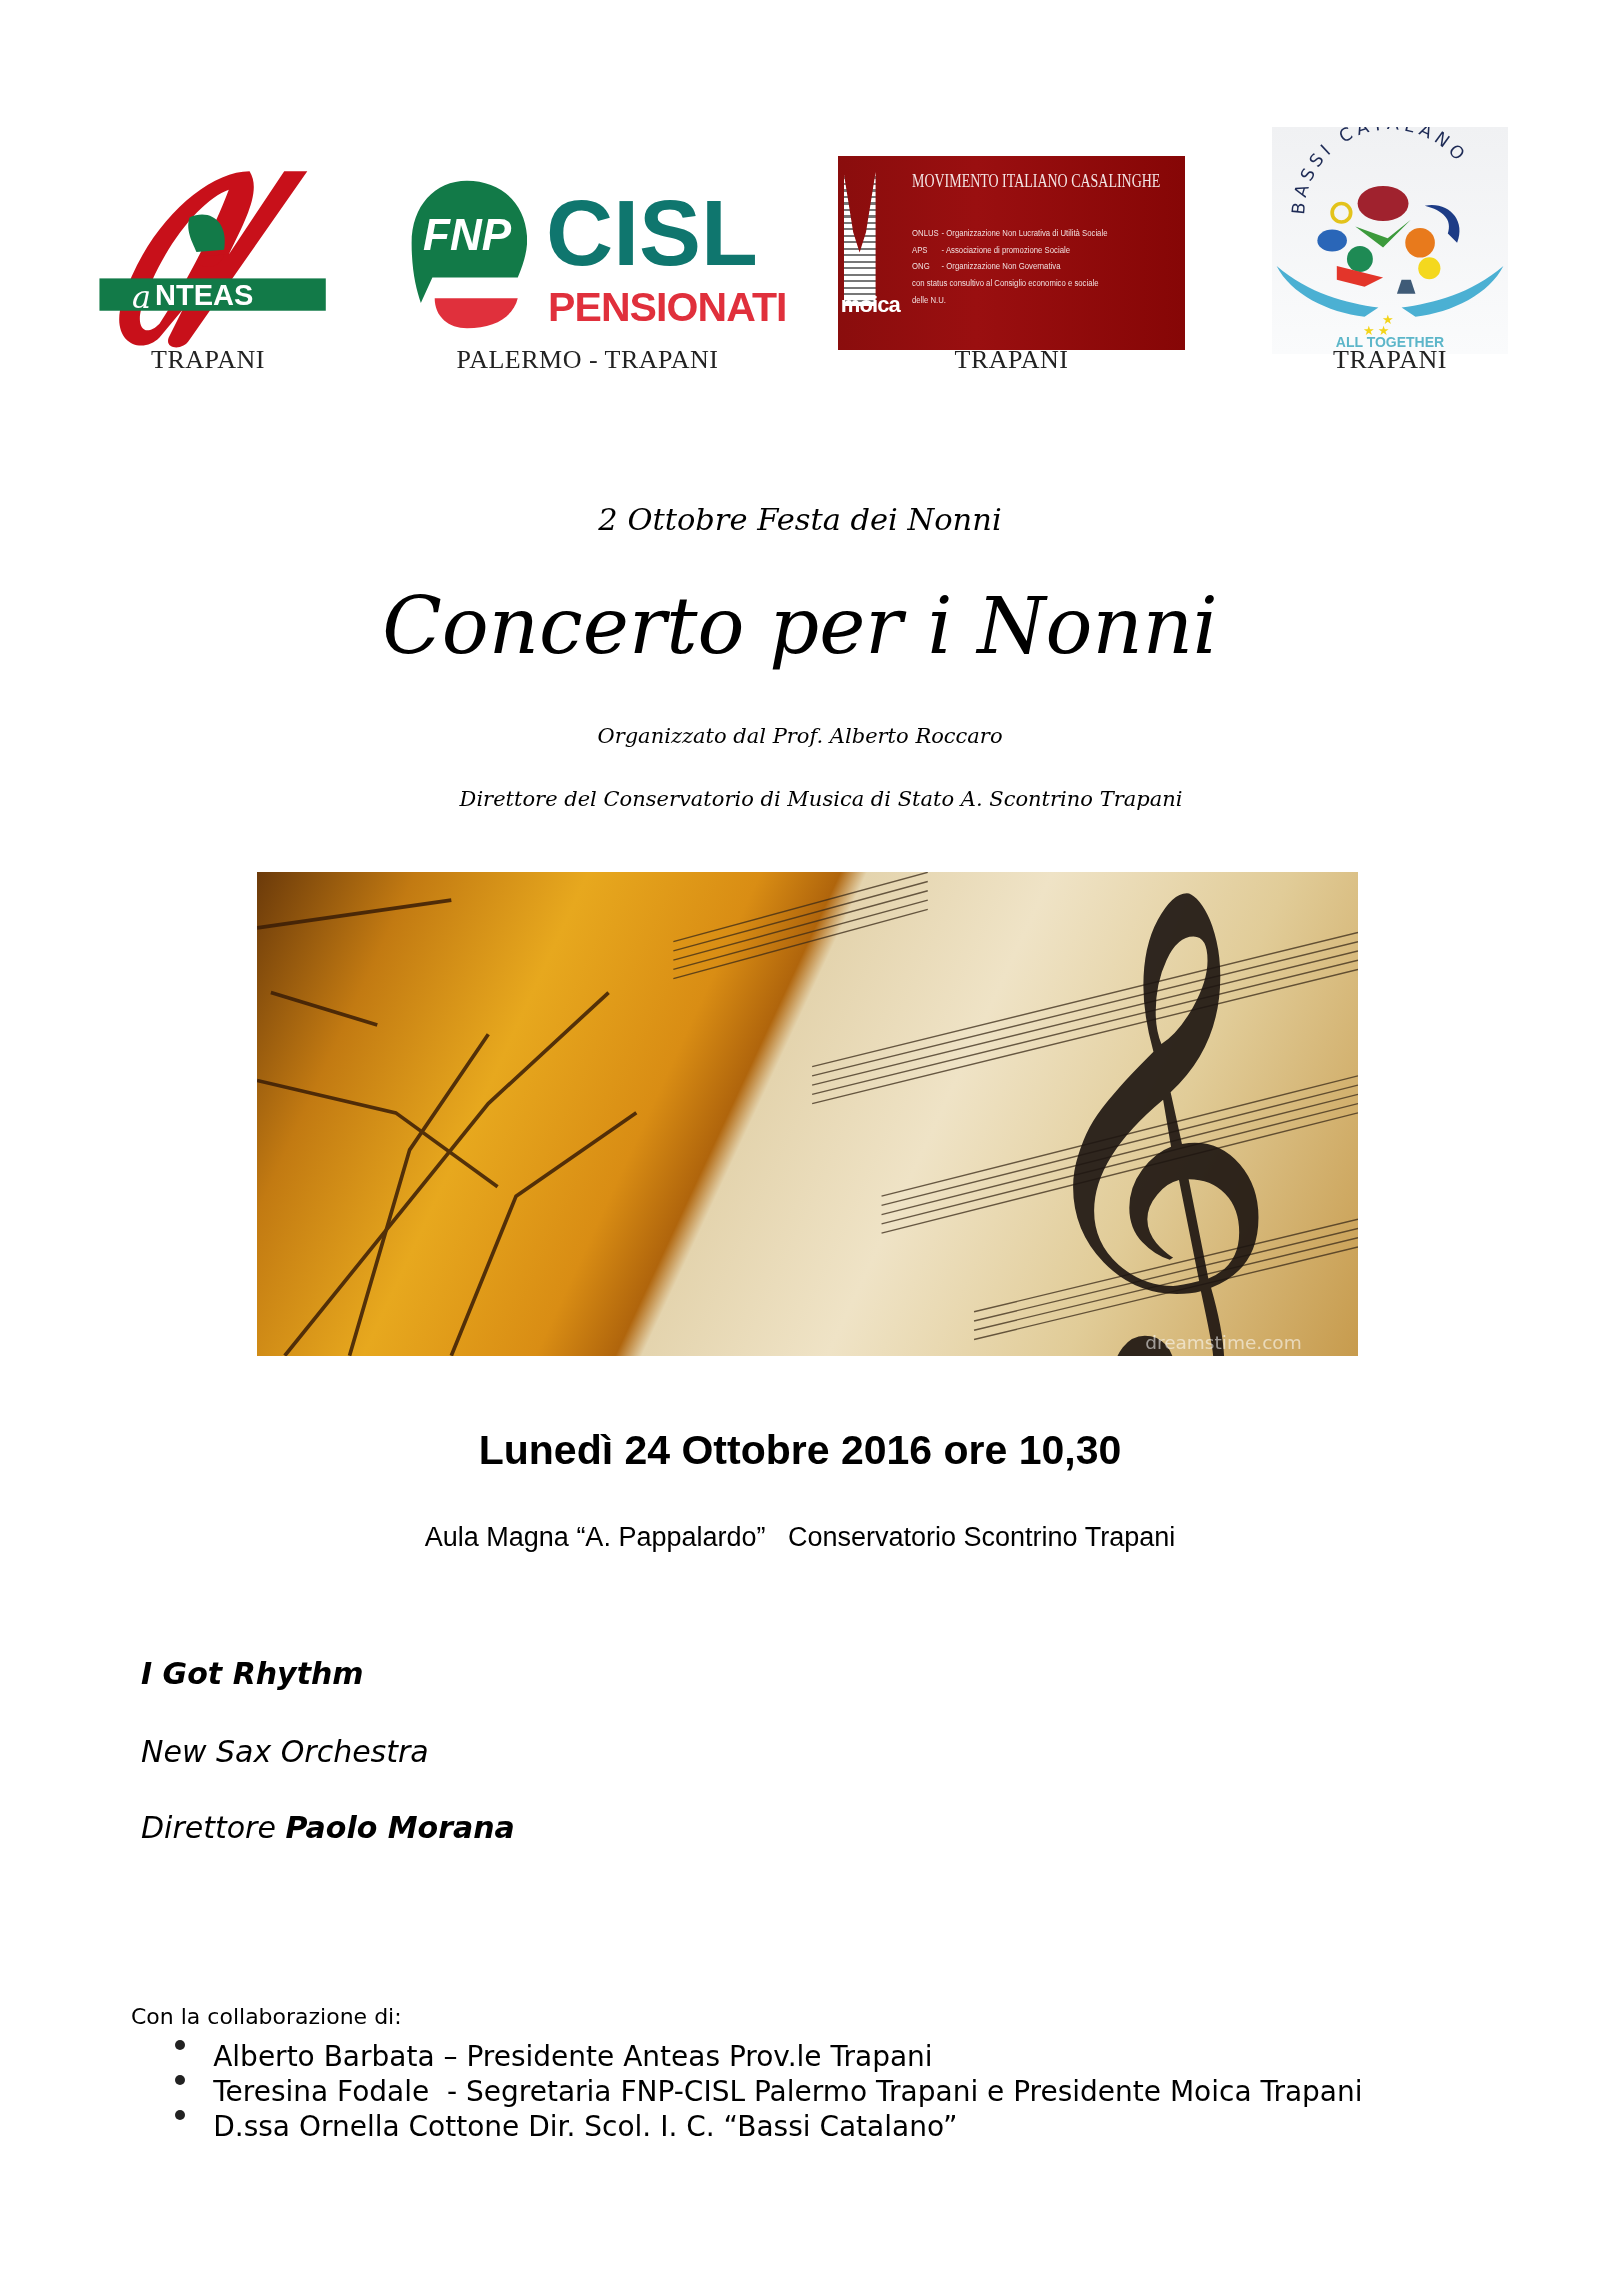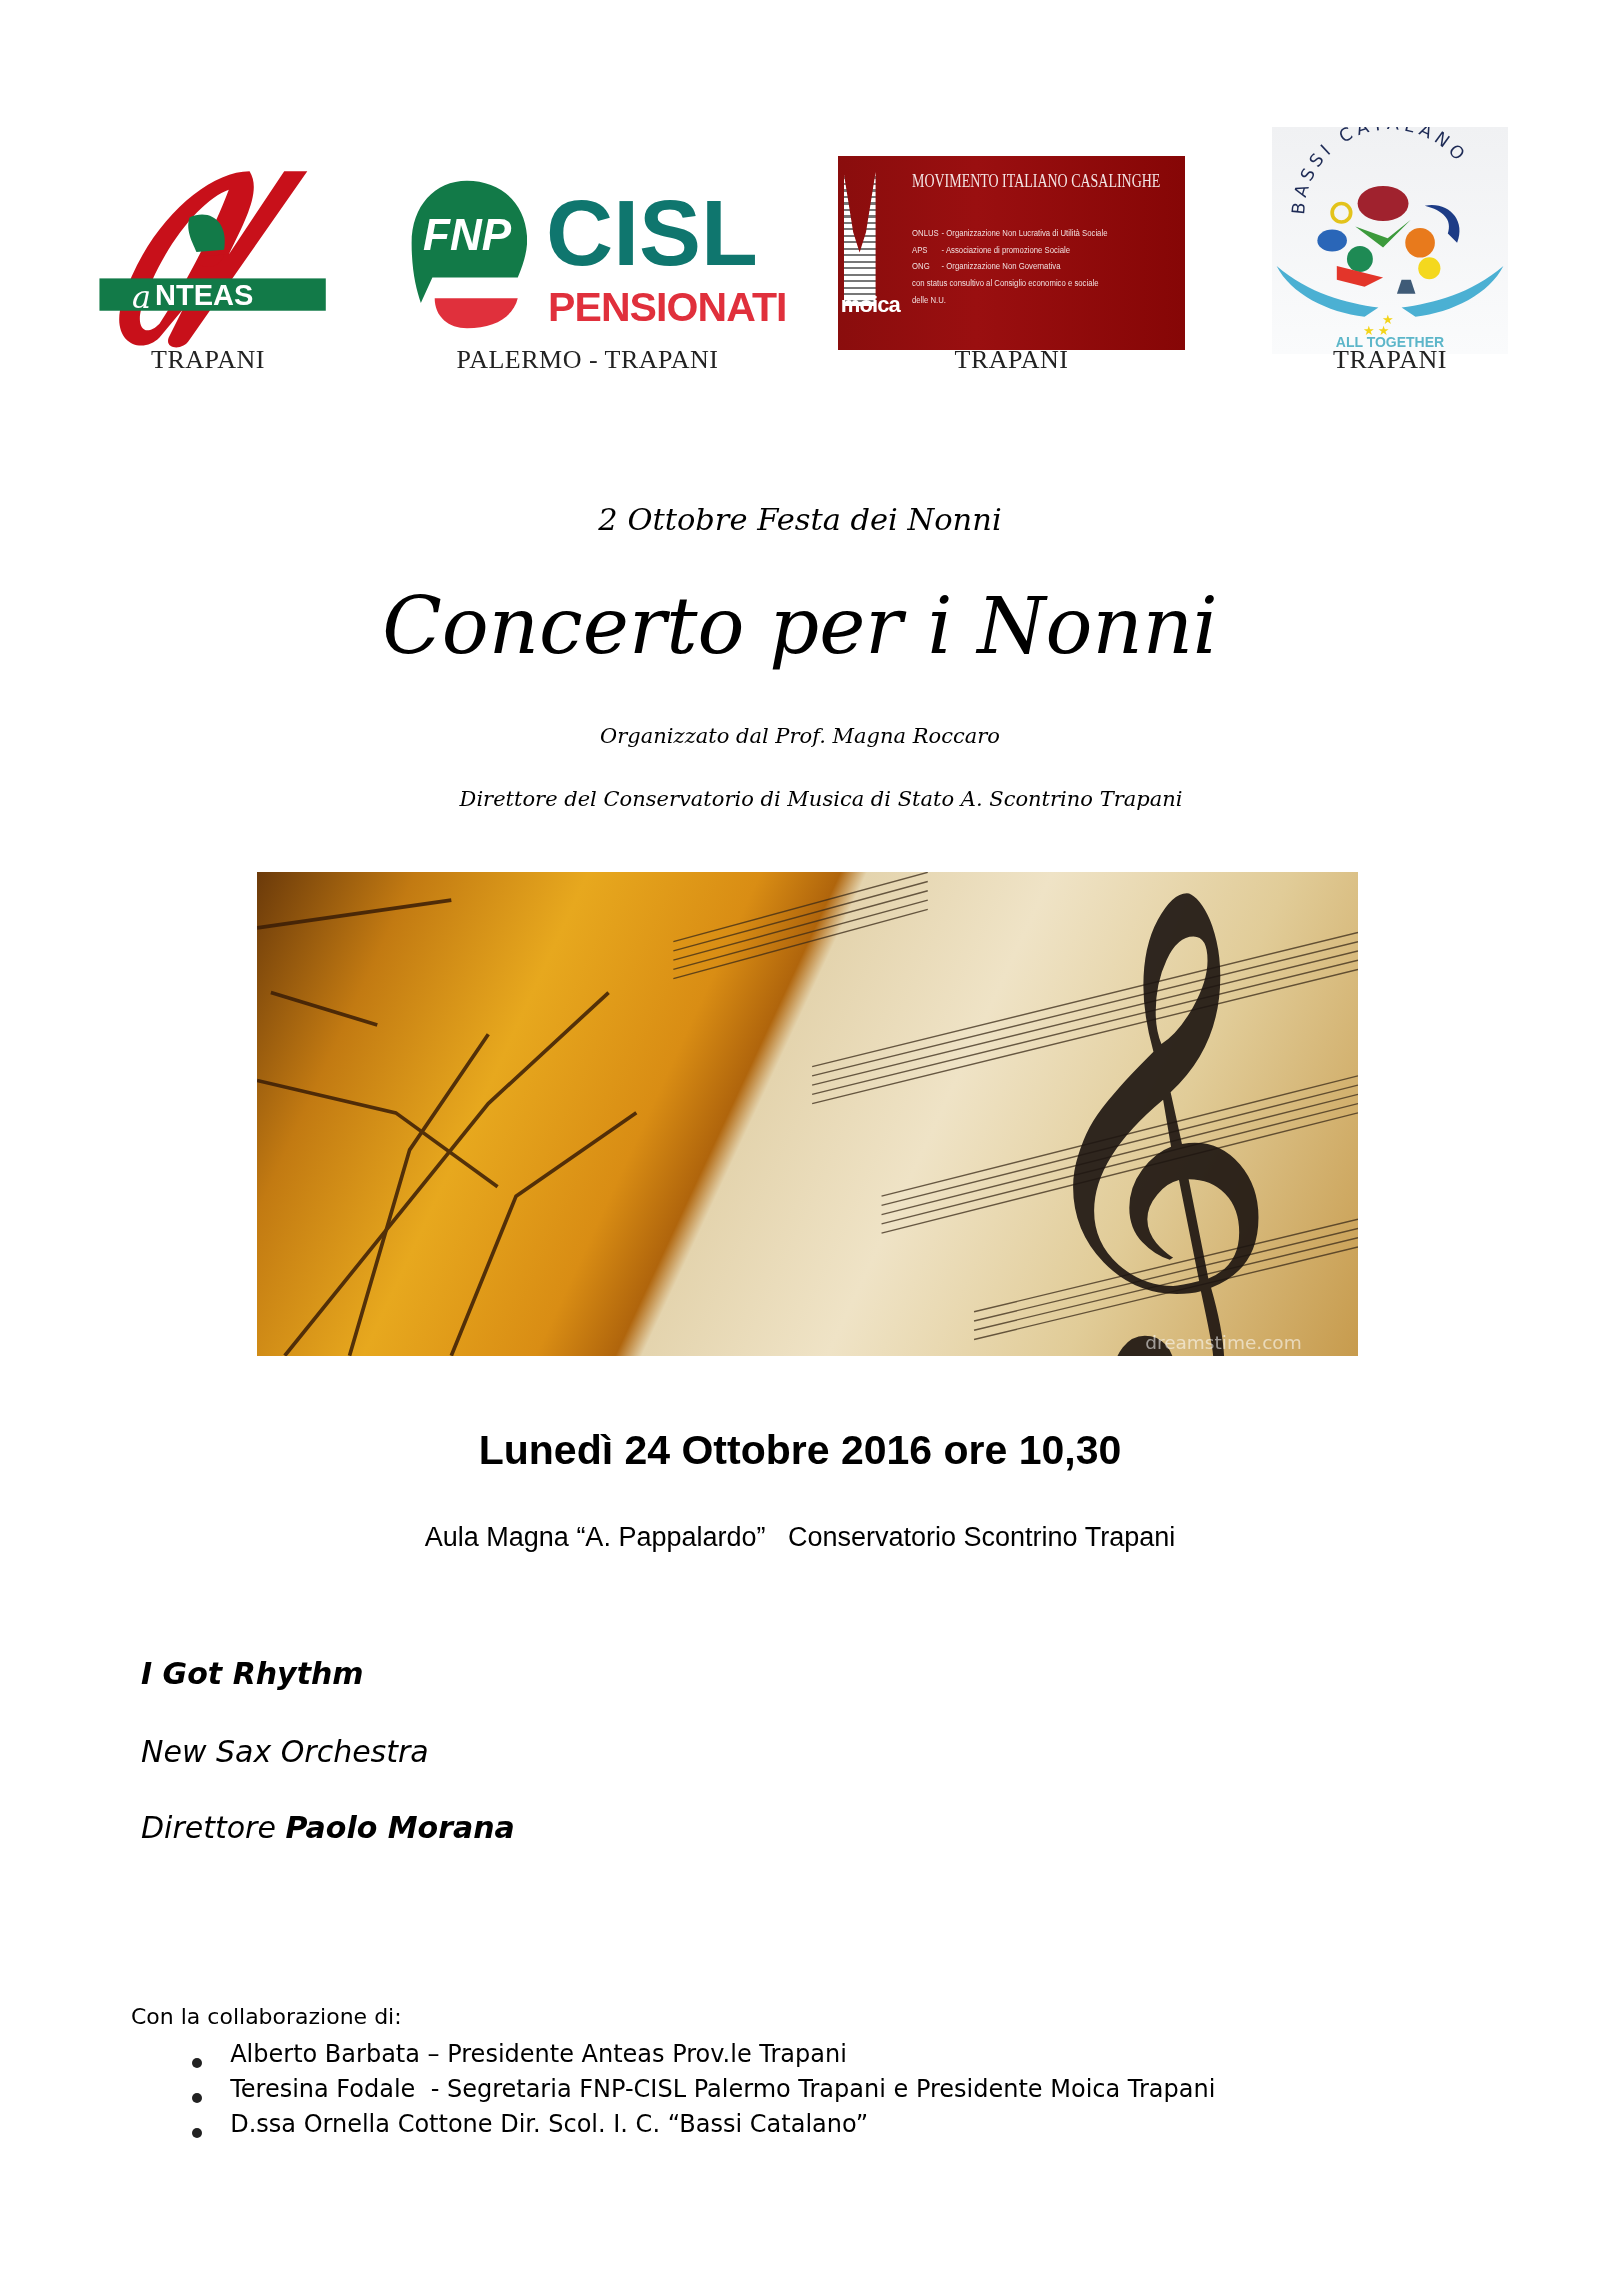--- a/index.html
+++ b/index.html
@@ -19,21 +19,21 @@
   .moica { left:838px; top:156px; width:347px; height:194px; background:linear-gradient(90deg,#8a0d0d,#9a0f10 40%,#860606); }
   
   .bassi { left:1272px; top:127px; width:236px; height:227px; background:linear-gradient(180deg,#f0f1f3,#fafbfc); }
 
   .center { left:0; width:1600px; text-align:center; }
 
   .hero { left:257px; top:872px; width:1101px; height:484px; overflow:hidden;
           background:linear-gradient(115deg,#6b3a0a 0%,#c27a12 12%,#e7a81e 25%,#d98d14 38%,#b0650c 44%,#e4d4ae 46%,#efe3c6 60%,#e1cc98 78%,#c79b4d 100%); }
   .program-line { left:141px; font-family:"DejaVu Sans","Liberation Sans",sans-serif; font-style:italic; font-size:30px; }
   .collab { left:131px; font-family:"DejaVu Sans","Liberation Sans",sans-serif; font-size:22px;text-align:right; }
-  .bullet-item { left:192px; font-family:"DejaVu Sans","Liberation Sans",sans-serif; font-size:24px; display:flex; align-items:flex-end; white-space:nowrap; }
+  .bullet-item { left:175px; font-family:"DejaVu Sans","Liberation Sans",sans-serif; font-size:28px; display:flex; align-items:flex-start; white-space:nowrap; }
   .bullet-dot { width:10.2px; height:10.2px; border-radius:50%; background:#222; margin-right:28px; }
 </style>
 </head>
 <body>
 
 <div class="abs anteas">
   <svg width="236" height="194" viewBox="0 0 510 420">
     <path d="M345 20 C250 20 120 140 70 300 C40 390 110 420 150 380 L200 320 L170 380 C160 405 200 410 215 385 L470 20 L420 20 L300 200 C340 120 370 60 345 20 Z M300 60 C270 140 210 260 150 350 C120 380 100 360 110 320 C150 190 240 80 300 60 Z" fill="#c8101a"></path>
     <path d="M215 120 C260 100 300 130 290 190 L230 195 C225 180 205 150 215 120 Z" fill="#127a48"></path>
     <path d="M235 205 L290 200 C285 225 250 235 235 220 Z" fill="#c8101a"></path>
@@ -89,21 +89,21 @@
     <path d="M500 300 C430 360 350 380 280 390 L310 410 C390 400 470 360 500 300 Z" fill="#4bb0d3"></path>
     <text x="250" y="425" font-size="28" fill="#f3d41a" text-anchor="middle">★</text>
     <text x="225" y="450" font-size="28" fill="#f3d41a" text-anchor="middle">★ ★</text>
   </svg>
   <span class="abs sans" style="left:0;top:207px;width:236px;text-align:center;font-size:14px;font-weight:bold;color:#5cb6c9;">ALL TOGETHER</span>
 </div>
 <div class="abs serif logo-caption" style="left:1272px;top:345px;width:236px;">TRAPANI</div>
 
 <div class="abs center fancy" style="top:502px;font-size:30.5px;">2 Ottobre Festa dei Nonni</div>
 <div class="abs center fancy" style="top:581px;font-size:78px;">Concerto per i Nonni</div>
-<div class="abs center fancy" style="top:724px;font-size:21px;">Organizzato dal Prof. Magna Roccaro</div>
+<div class="abs center fancy" style="top:724px;font-size:21px;">Organizzato dal Prof. Alberto Roccaro</div>
 <div class="abs center fancy" style="top:787px;font-size:21px;padding-left:21px;">Direttore del Conservatorio di Musica di Stato A. Scontrino Trapani</div>
 
 <div class="abs hero">
   <svg width="1101" height="484" viewBox="0 0 2380 1045">
     <g stroke="#3a1d06" stroke-width="8" fill="none" opacity="0.85">
       <path d="M0 120 L420 60"></path>
         <path d="M60 1045 L500 500 L760 260"></path>
         <path d="M200 1045 L330 600 L500 350"></path>
       <path d="M0 450 L300 520 L520 680"></path>
         <path d="M420 1045 L560 700 L820 520"></path>

